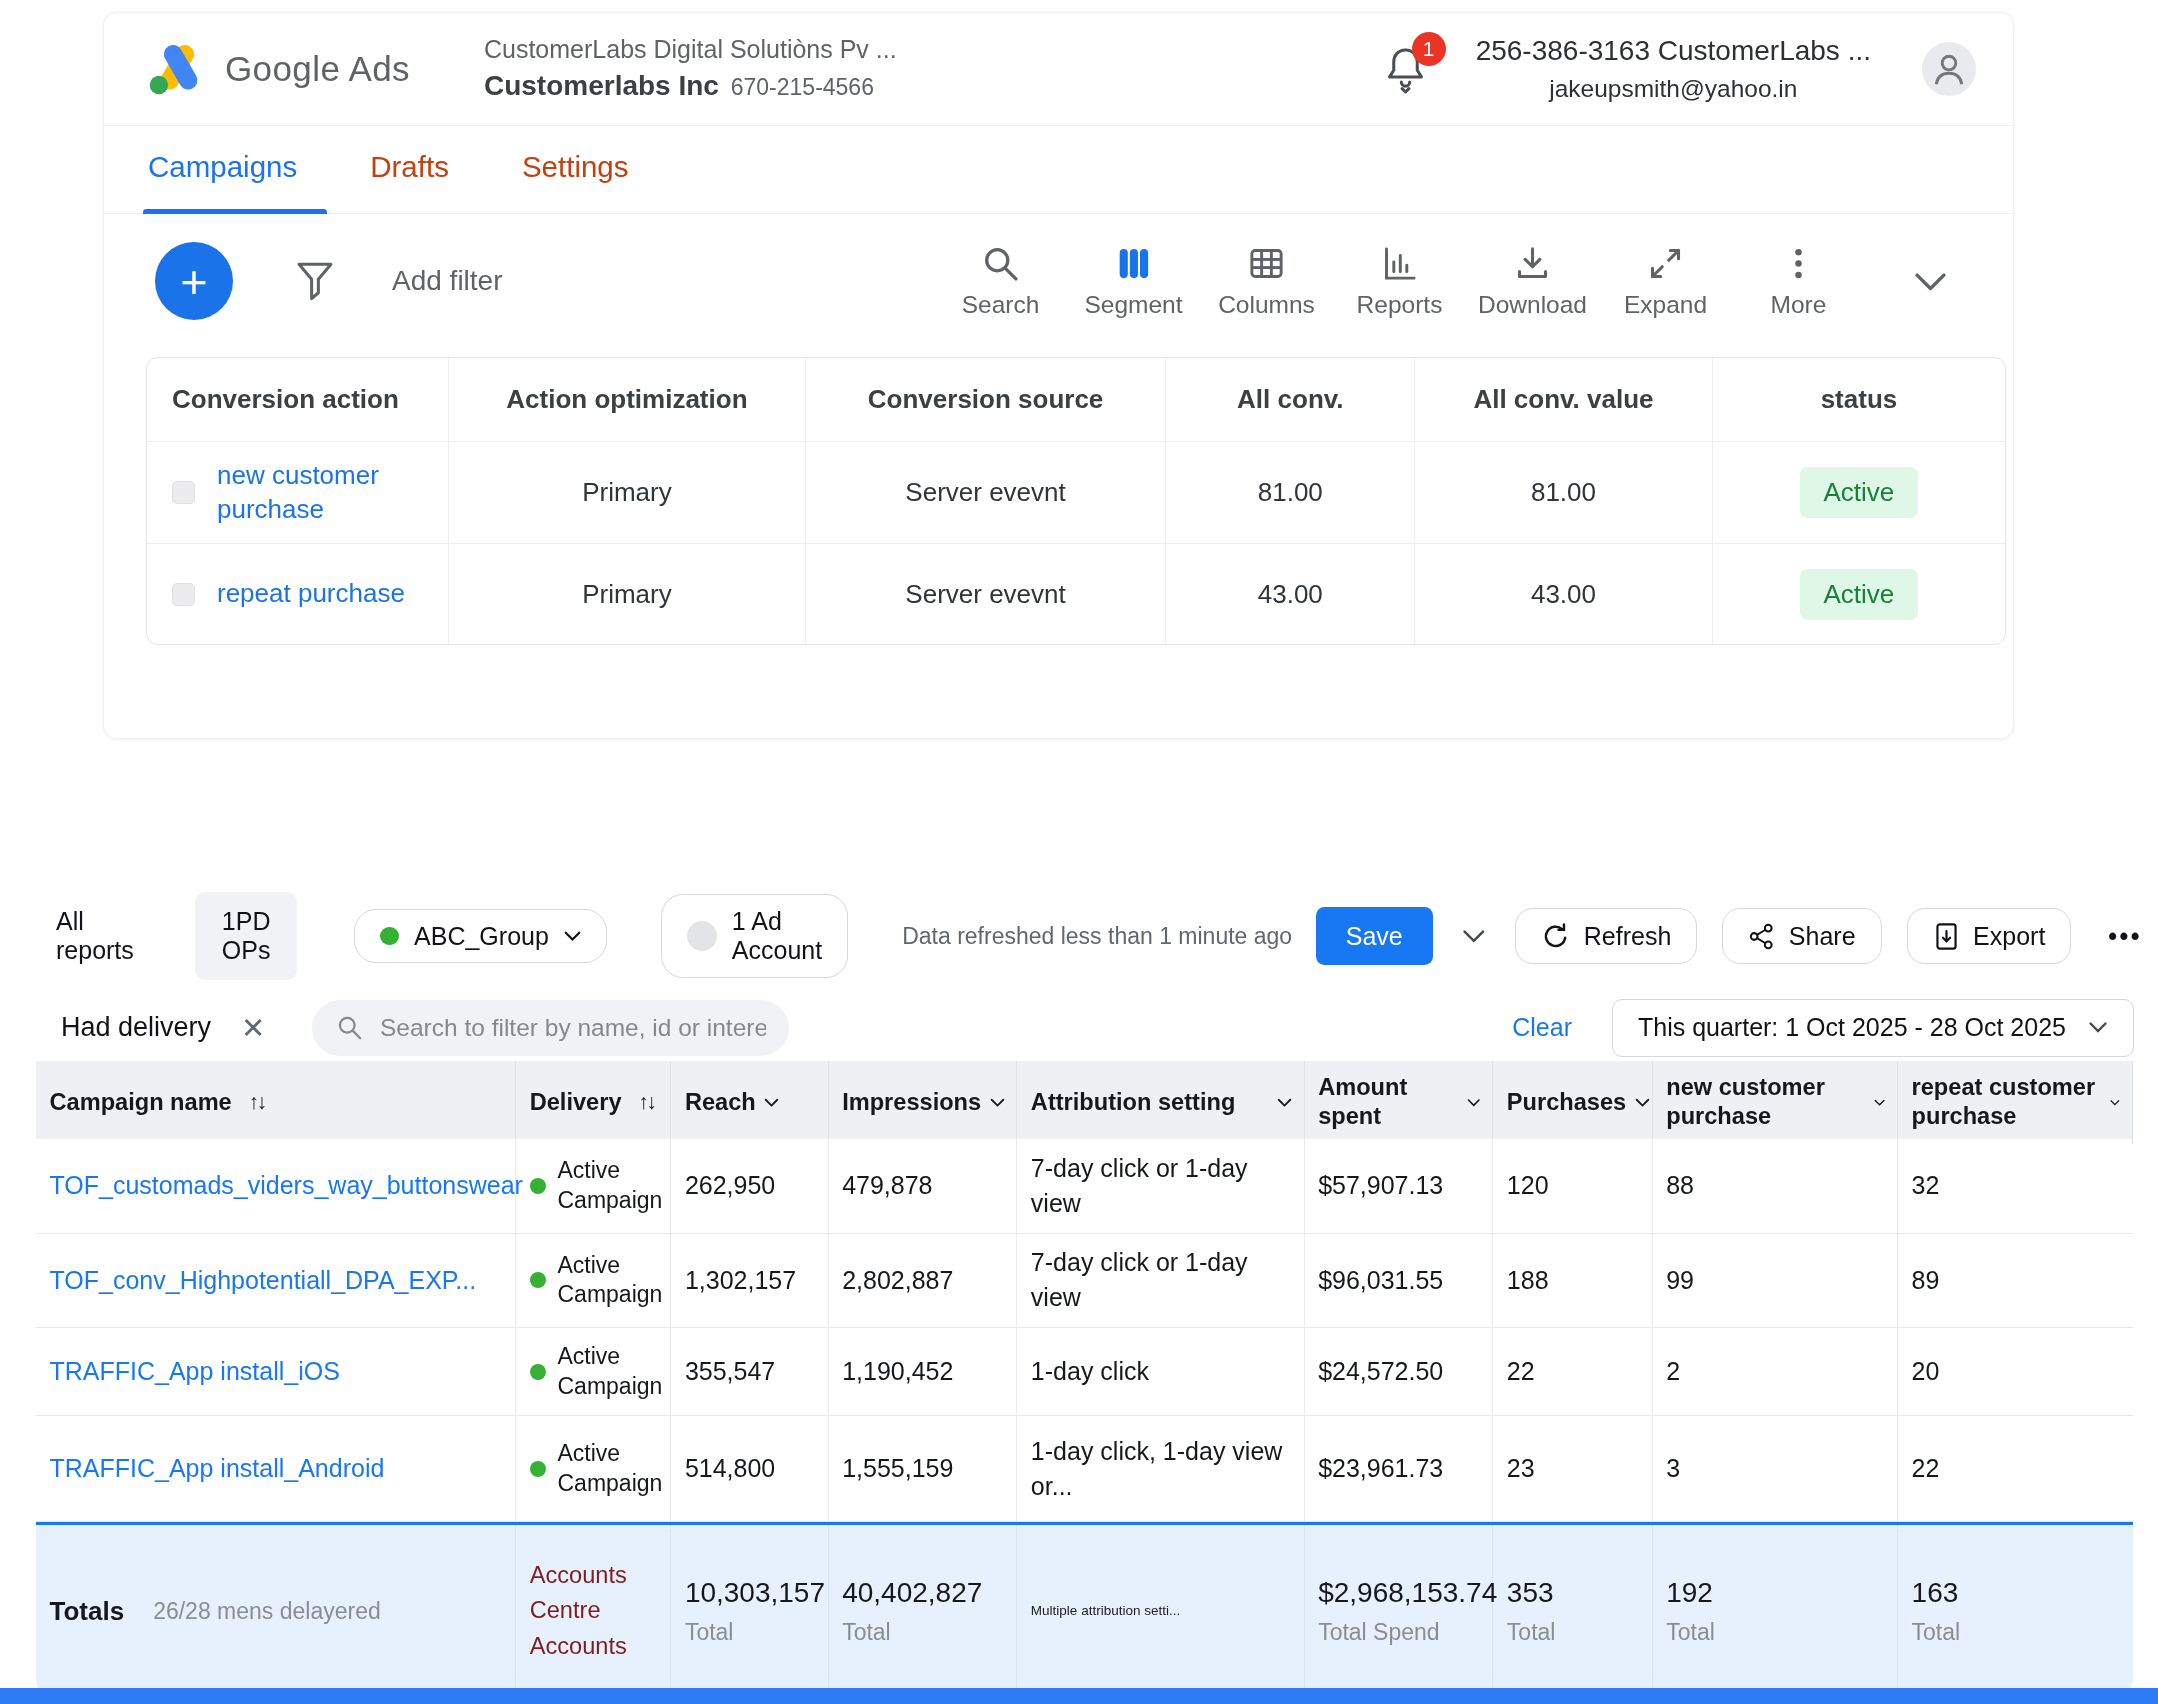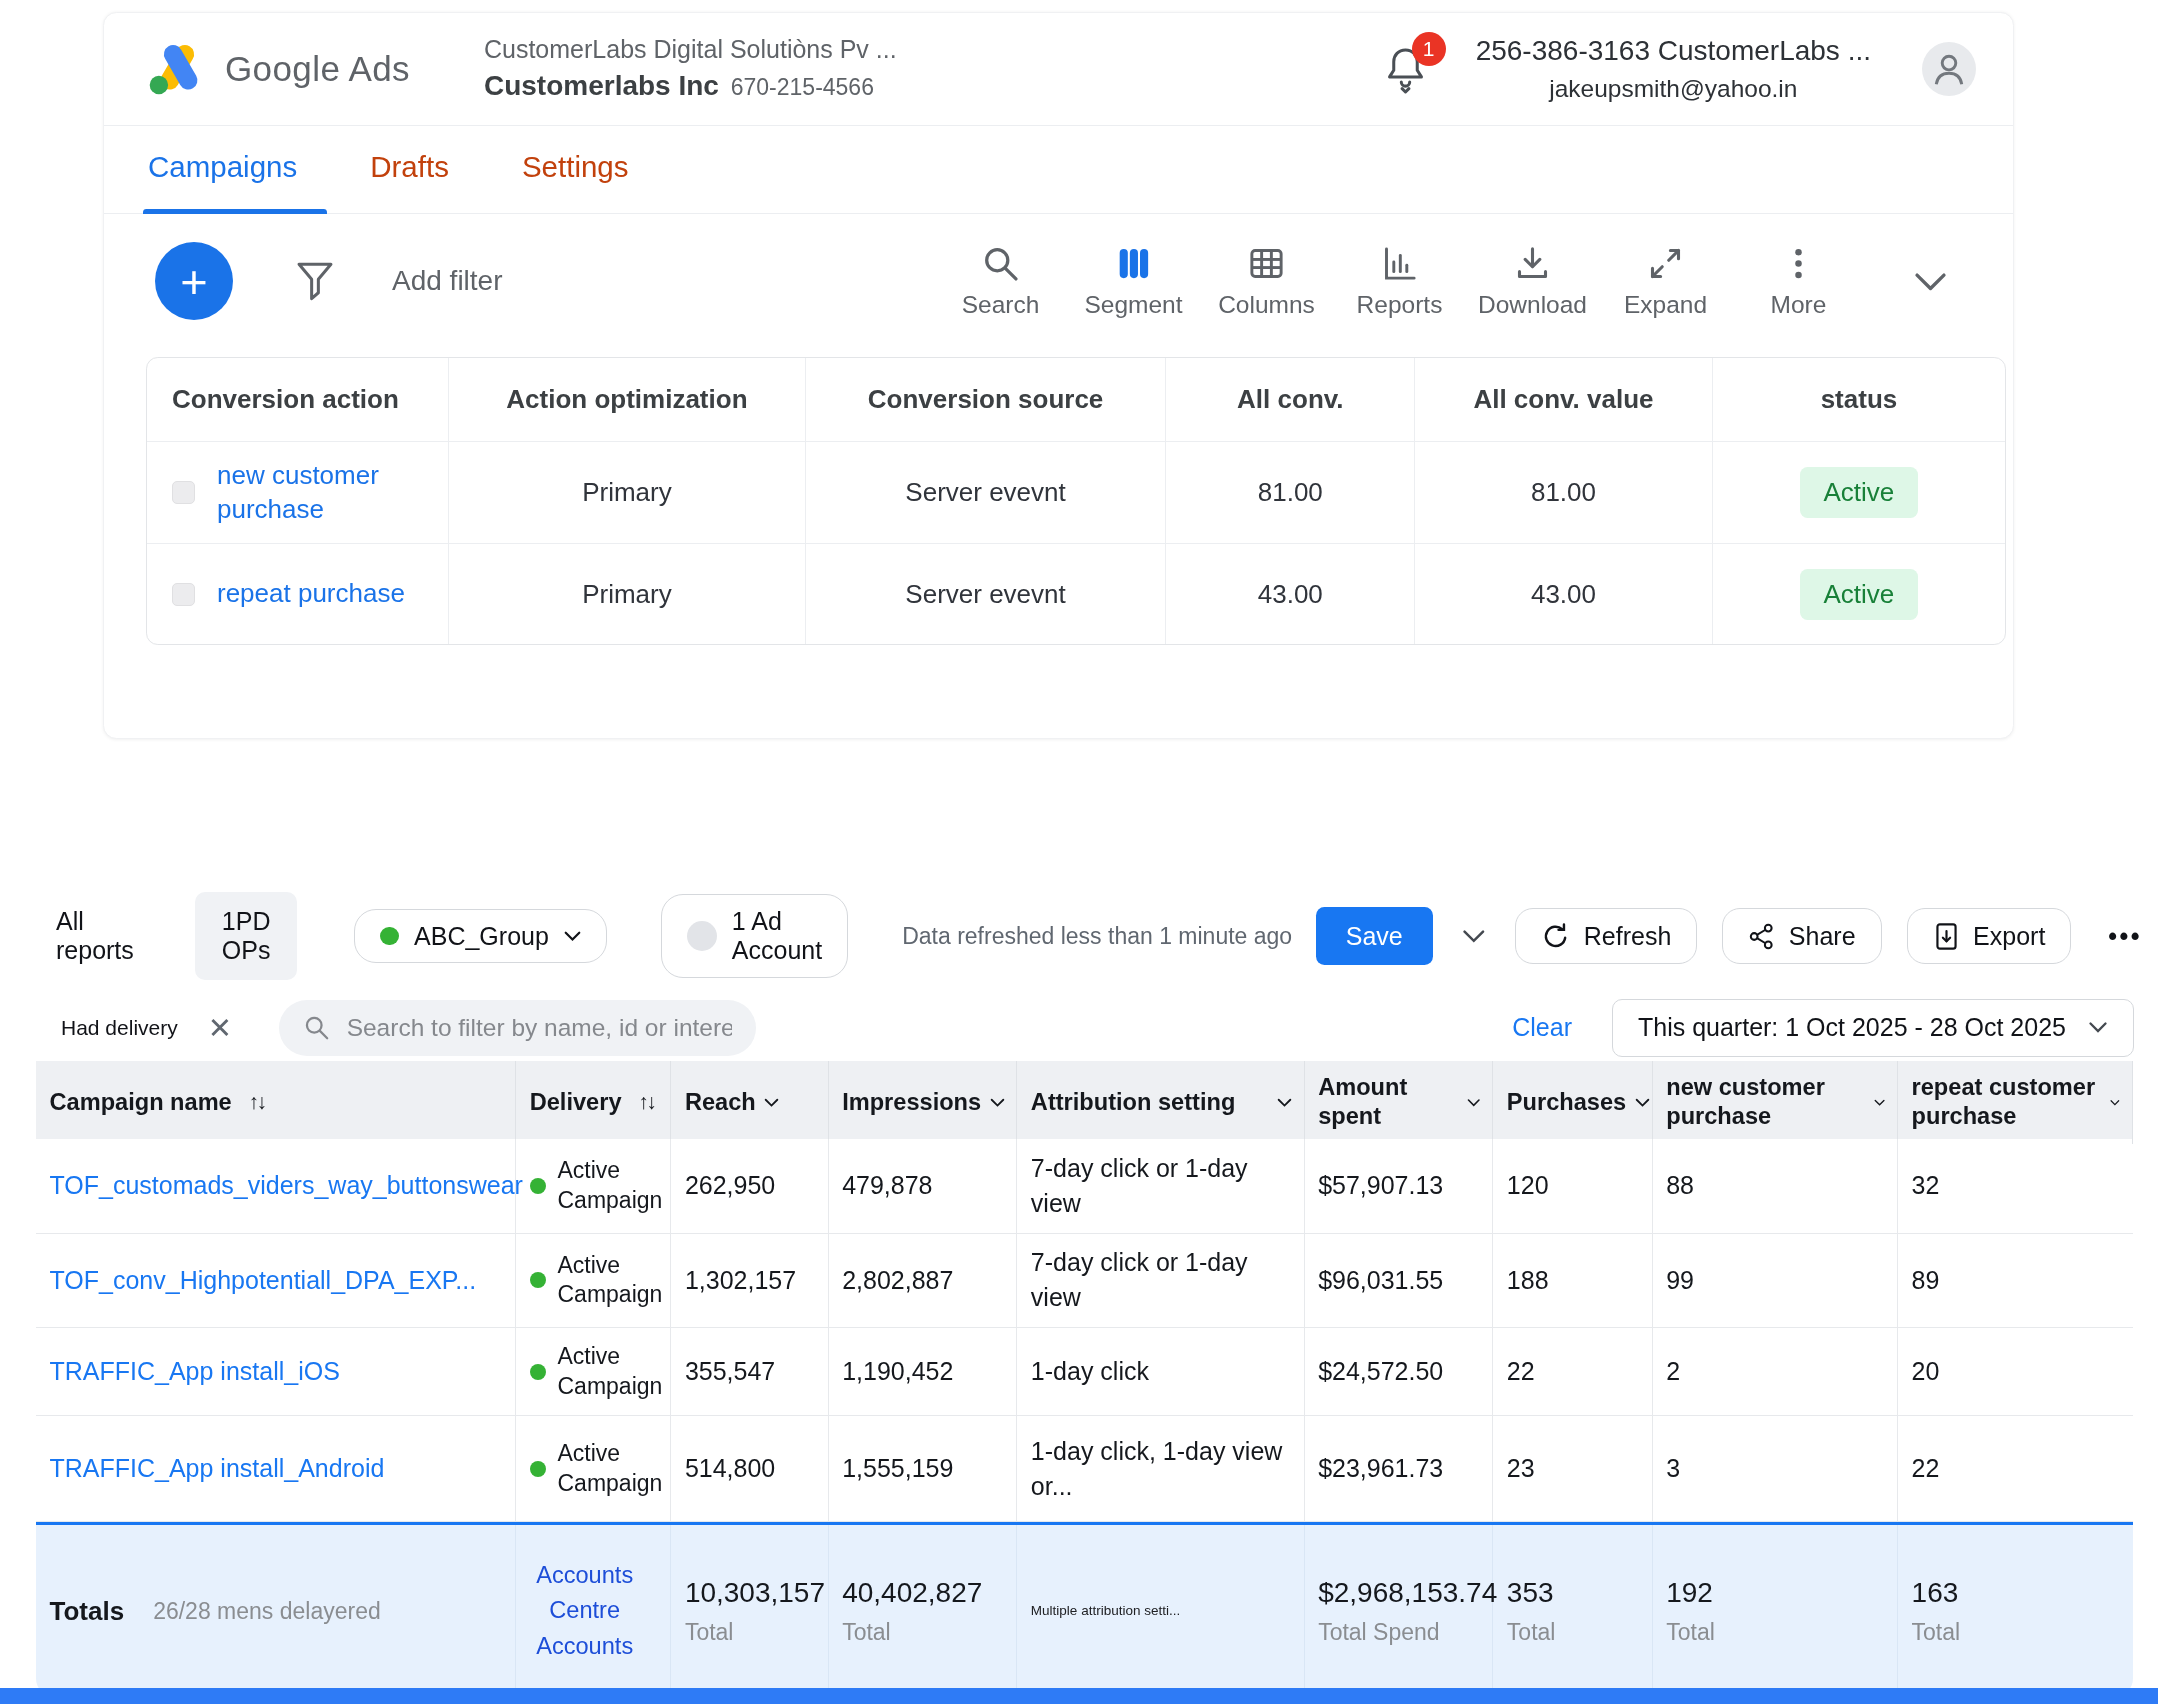--- a/index.html
+++ b/index.html
@@ -80,21 +80,21 @@
   .dot-green { width:18.6px; height:18.6px; border-radius:50%; background:#35b235; flex:none; }
   .dot-gray { width:30px; height:30px; border-radius:50%; background:#e2e4e8; flex:none; }
   .rp-toolbar .spacer { flex:1; }
   .refreshed { font-size:23px; color:#606770; margin-right:23.6px; white-space:nowrap; }
   .btn-save { background:#1877f2; color:#fff; font-size:25px; border-radius:8.4px; padding:14.3px 30px; }
   .save-chev { margin:0 30px 0 29px; }
   .btn { display:flex; align-items:center; gap:13.5px; border:1.7px solid #d5d8dc; border-radius:18px; padding:12.6px 25px; font-size:25px; color:#111318; background:#fff; margin-right:25px; }
   .dots3 { font-size:25px; color:#111318; letter-spacing:2.5px; margin:0 23.6px 0 11.8px; font-weight:bold; }
 
   .rp-filters { position:absolute; left:61px; top:998px; width:2073px; height:59px; display:flex; align-items:center; }
-  .had-delivery { font-size:21px; color:#111318; }
+  .had-delivery { font-size:27px; color:#111318; }
   .x-icon { font-size:29px; color:#606770; margin:0 47px 0 30px; }
   .search-pill { display:flex; align-items:center; gap:17px; background:#f0f2f5; border-radius:29px; height:56px; width:477px; padding:0 23.6px; }
   .search-pill input { border:none; outline:none; background:transparent; font-size:24.5px; color:#111318; width:388px; font-family:inherit; }
   .search-pill input::placeholder { color:#85888d; }
   .rp-filters .spacer { flex:1; }
   .clear-link { font-size:25px; color:#1877f2; margin-right:40px; }
   .date-pill { display:flex; align-items:center; gap:22px; border:1.7px solid #d5d8dc; border-radius:10px; padding:13.5px 25px; font-size:25px; color:#111318; background:#fff; }
 
   .rtable { position:absolute; left:36px; top:1061px; width:2097px; }
   .rrow { display:grid; grid-template-columns:22.9% 7.4% 7.5% 9% 13.7% 9% 7.6% 11.7% 11.2%; }
@@ -112,21 +112,21 @@
   .delivery .dt { font-size:23px; color:#15181d; line-height:1.3; max-width:101px; }
   .attr-text { line-height:1.4; }
   .rtotals { background:#e7f1fd; border-top:3.4px solid #1877f2; min-height:175px; border-radius:0 0 18.6px 18.6px; }
   .rtotals .rcell { border-right:0.8px solid #d9e6f5; }
   .rtotals .rcell:last-child { border-right:none; }
   .totals-label { display:flex; align-items:center; gap:29px; }
   .totals-label .t { font-size:26px; font-weight:bold; color:#15181d; }
   .totals-label .n { font-size:23px; color:#8a8d91; }
   .tval { font-size:28px; color:#15181d; }
   .tcap { font-size:23px; color:#8a8d91; margin-top:10px; }
-  .acct-centre { font-size:23.6px; color:#1d4ed8; line-height:1.5; max-width:110px;text-align:center; }
+  .acct-centre { font-size:23.6px; color:#7f1d1d; line-height:1.5; max-width:110px; }
 
   .bottom-strip { position:absolute; left:0; top:1688px; width:2159px; height:16px; background:#2e7bf6; }
 
   .sort-glyph { font-size:21px; color:#15181d; letter-spacing:-2.5px; margin-left:8.4px; }
 </style>
 </head>
 <body>
 
 <div class="gads-card">
 

